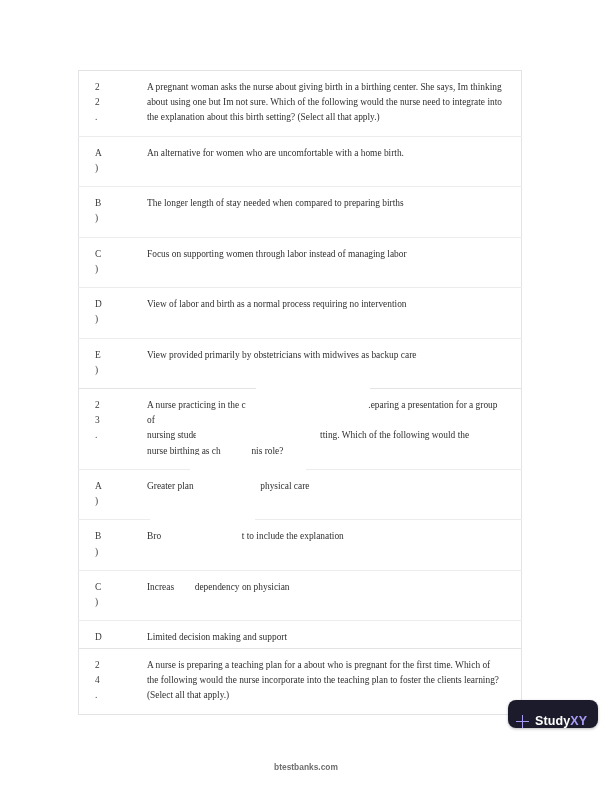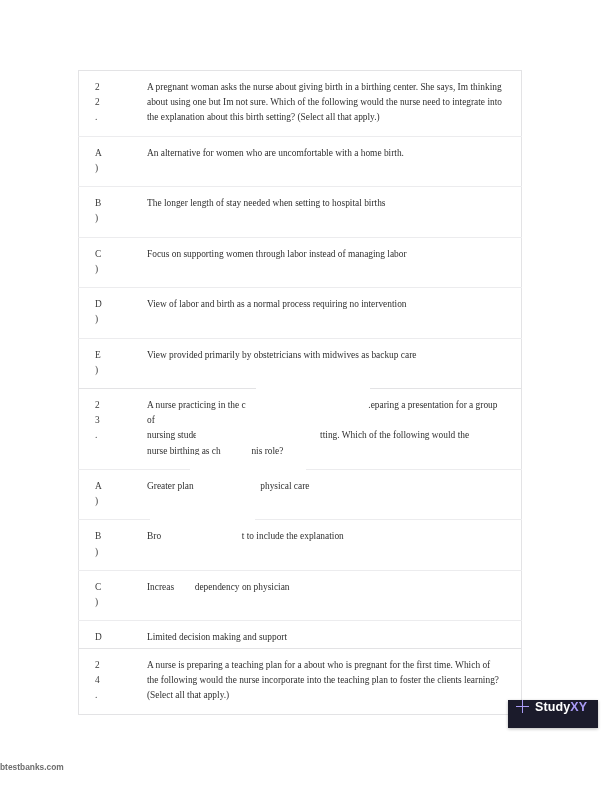--- a/index.html
+++ b/index.html
@@ -87,24 +87,24 @@
   }
 
   
   .badge {
     position: absolute;
     left: 508px;
     top: 700px;
     height: 28px;
     padding: 0 11px 0 8px;
     display: flex;
-    align-items: flex-start;
+    align-items: flex-end;
     gap: 6px;
     background: #1b1b2b;
-    border-radius: 0;
+    border-radius: 8px;
     z-index: 20;
     box-shadow: 0 1px 3px rgba(0,0,0,.28);
   }
   .badge .plus {
     display: block;
     width: 13px;
     height: 13px;
     position: relative;
     flex: 0 0 auto;
   }
@@ -130,20 +130,21 @@
     white-space: nowrap;
   }
   .badge .s1 { color: #ffffff; }
   .badge .s2 { color: #a99bf5; }
 
   
   .footer {
     position: absolute;
     left: 0;
     width: 612px;
+    text-align: center;
     font-family: "Liberation Sans", "DejaVu Sans", sans-serif;
     color: #8d8d8d;
   }
   .f-site {
     top: 762px;
     font-size: 8.4px;
     font-weight: bold;
     color: #6e6e6e;
   }
   .f-dl {
@@ -176,21 +177,21 @@
         <span class="paren">)</span>
       </td>
       <td class="body">An alternative for women who are uncomfortable with a home birth.</td>
     </tr>
 
     <tr>
       <td class="letter">
         <span class="l">B</span>
         <span class="paren">)</span>
       </td>
-      <td class="body">The longer length of stay needed when setting to hospital births</td>
+      <td class="body">The longer length of stay needed when compared to preparing births</td>
     </tr>
 
     <tr>
       <td class="letter">
         <span class="l">C</span>
         <span class="paren">)</span>
       </td>
       <td class="body">Focus on supporting women through labor instead of managing labor</td>
     </tr>
 

